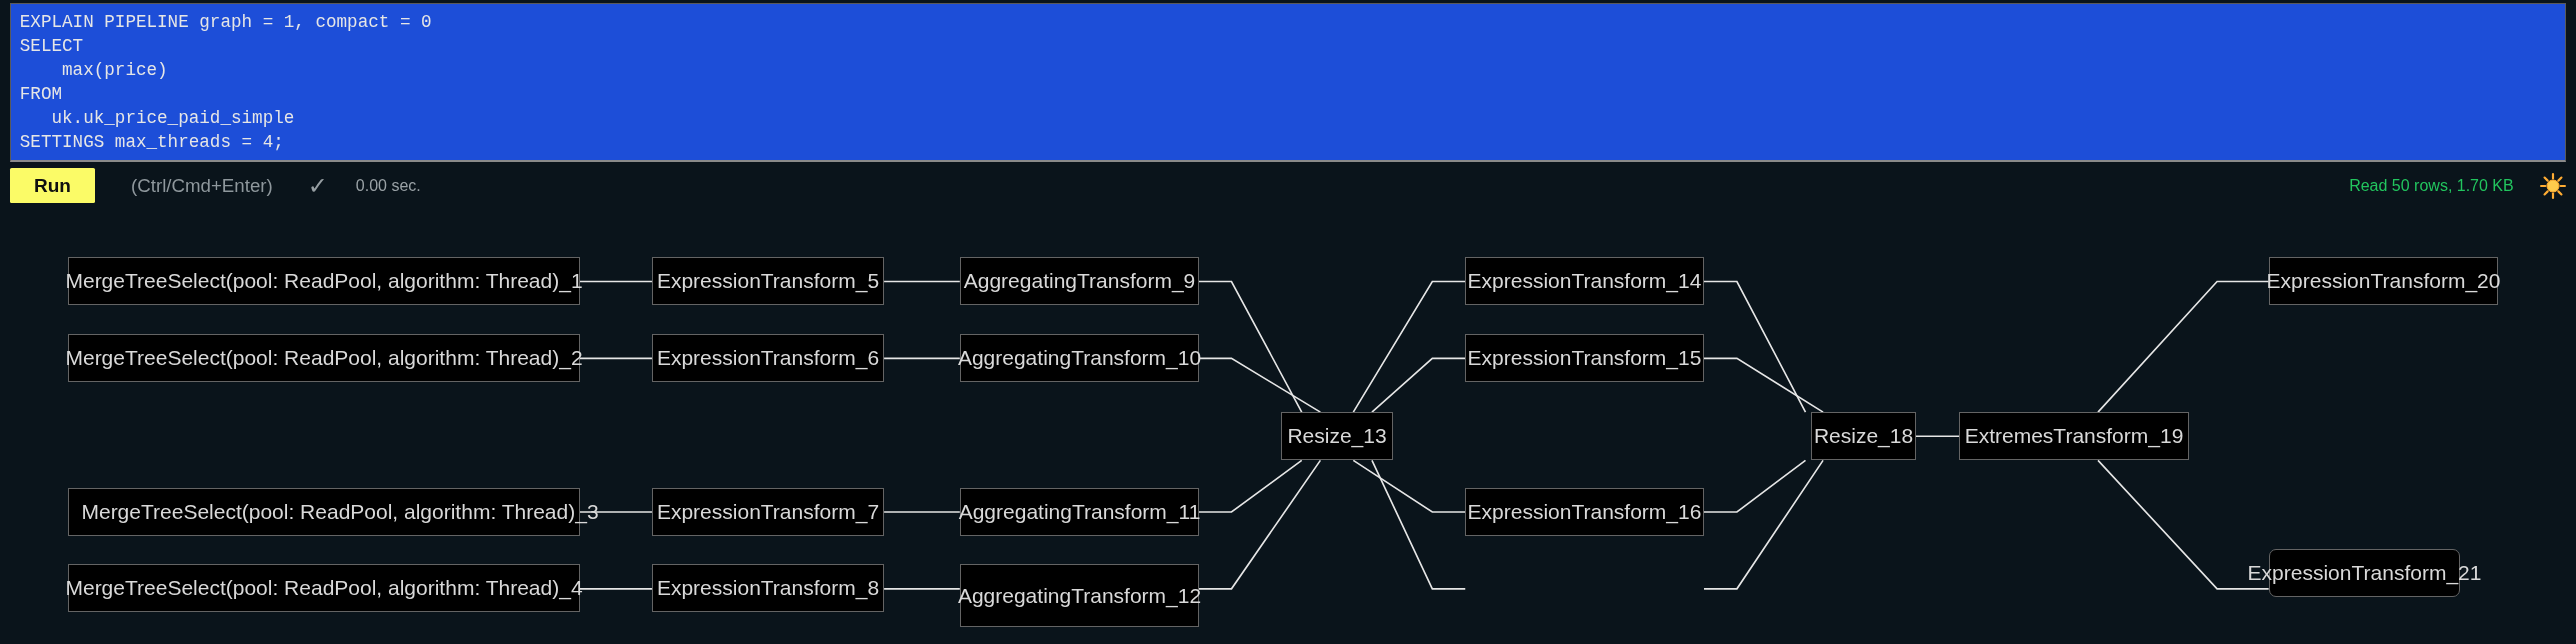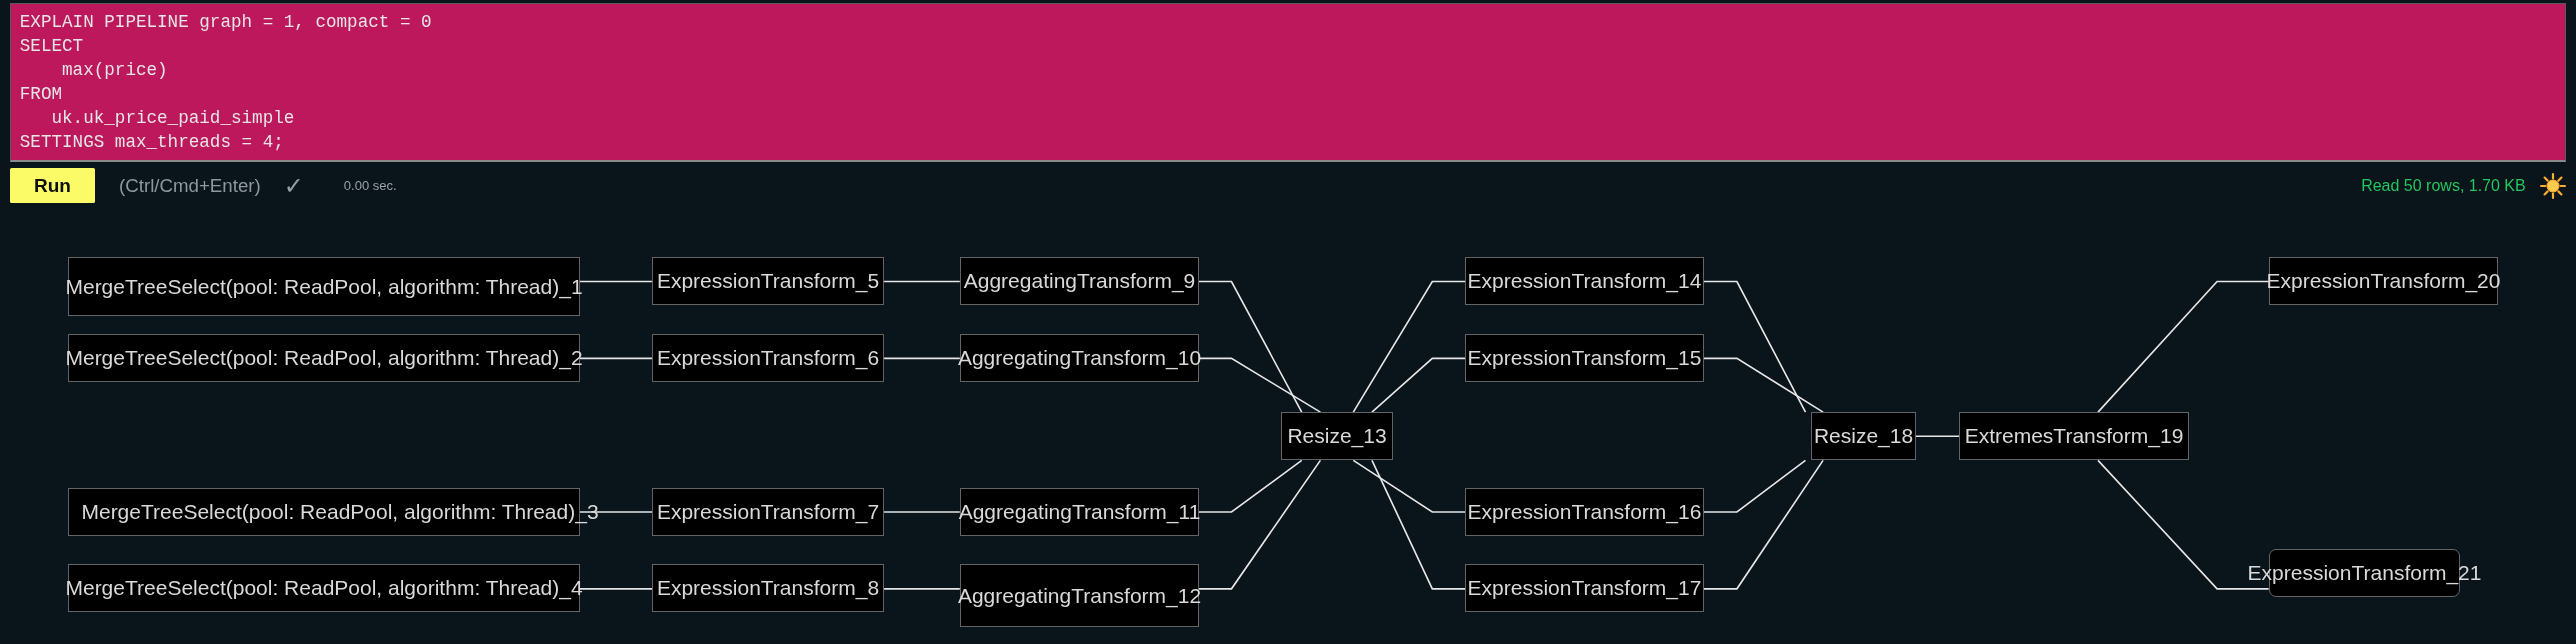--- a/index.html
+++ b/index.html
@@ -7,49 +7,49 @@
     position:relative;
     width:2576px;height:644px;
     background:#0a141b;
     font-family:"Liberation Sans",sans-serif;
     overflow:hidden;
   }
   
   .editor{
     position:absolute;left:10px;top:2.7px;width:2556px;height:159px;
     box-sizing:border-box;
-    background:#be185d;
+    background:#1d4ed8;
     border:1.6px solid #5a5a5a;
     border-bottom:2.7px solid #8a8a8a;
     margin:0;
     padding:6.6px 0 0 8.8px;
     font-family:"Liberation Mono","DejaVu Sans Mono",monospace;
     font-size:17.6px;line-height:24px;
     color:#e6e6e6;
     white-space:pre;
     overflow:hidden;
   }
   
   .toolbar{
     position:absolute;left:10px;top:167px;width:2556px;height:37px;
-    display:flex;align-items:center;
+    display:flex;align-items:center;gap:12px;
   }
   .run-btn{
     width:85px;height:35px;
     background:#fbfb67;
     color:#101010;
     border:none;border-radius:1.6px;
     font-family:"Liberation Sans",sans-serif;
     font-weight:bold;font-size:19px;
     display:flex;align-items:center;justify-content:center;
     cursor:pointer;
   }
   .hint{color:#8e979c;font-size:18.7px;margin-left:24px;}
   .check{color:#969ea2;font-size:24px;margin-left:23px;line-height:1;}
-  .elapsed{color:#9aa2a6;font-size:13px;margin-left:40px;}
+  .elapsed{color:#9aa2a6;font-size:16px;margin-left:16px;}
   .spacer{flex:1;}
   .stats{color:#22c55e;font-size:16px;}
   .sun{margin-left:14.3px;width:26px;height:26px;cursor:pointer;}
   
   .graph{position:absolute;left:0;top:205px;width:2576px;height:440px;}
   .graph svg{position:absolute;left:0;top:0;}
   .node{
     position:absolute;
     box-sizing:border-box;
     background:#000;
@@ -113,37 +113,36 @@
         <polyline points="2466,465 2610,559 2670,559" fill="none" stroke="#e6e6e6" stroke-width="3"></polyline>
         <polyline points="2500,465 2610,699 2670,699" fill="none" stroke="#e6e6e6" stroke-width="3"></polyline>
         <polyline points="3105,139 3165,139 3290,377" fill="none" stroke="#e6e6e6" stroke-width="3"></polyline>
         <polyline points="3105,279 3165,279 3322,377" fill="none" stroke="#e6e6e6" stroke-width="3"></polyline>
         <polyline points="3105,559 3165,559 3290,465" fill="none" stroke="#e6e6e6" stroke-width="3"></polyline>
         <polyline points="3105,699 3165,699 3322,465" fill="none" stroke="#e6e6e6" stroke-width="3"></polyline>
         <polyline points="3441,421 3570,421" fill="none" stroke="#e6e6e6" stroke-width="3"></polyline>
         <polyline points="3823,377 4040,139 4134,139" fill="none" stroke="#e6e6e6" stroke-width="3"></polyline>
         <polyline points="3823,465 4040,699 4134,699" fill="none" stroke="#e6e6e6" stroke-width="3"></polyline>
       </svg>
-  <div class="node" style="left: 68px; top: 52px; width: 512px; height: 59px;">MergeTreeSelect(pool: ReadPool, algorithm: Thread)_1</div>
+  <div class="node" style="left: 68px; top: 52px; width: 512px; height: 48px;">MergeTreeSelect(pool: ReadPool, algorithm: Thread)_1</div>
       <div class="node" style="left: 68px; top: 129px; width: 512px; height: 48px;">MergeTreeSelect(pool: ReadPool, algorithm: Thread)_2</div>
       <div class="node" style="left: 68px; top: 283px; width: 512px; height: 48px; padding-left: 32px;">MergeTreeSelect(pool: ReadPool, algorithm: Thread)_3</div>
       <div class="node" style="left: 68px; top: 359px; width: 512px; height: 48px;">MergeTreeSelect(pool: ReadPool, algorithm: Thread)_4</div>
       <div class="node" style="left: 652px; top: 52px; width: 232px; height: 48px;">ExpressionTransform_5</div>
       <div class="node" style="left: 652px; top: 129px; width: 232px; height: 48px;">ExpressionTransform_6</div>
       <div class="node" style="left: 652px; top: 283px; width: 232px; height: 48px;">ExpressionTransform_7</div>
       <div class="node" style="left: 652px; top: 359px; width: 232px; height: 48px;">ExpressionTransform_8</div>
       <div class="node" style="left: 960px; top: 52px; width: 239px; height: 48px;">AggregatingTransform_9</div>
       <div class="node" style="left: 960px; top: 129px; width: 239px; height: 48px;">AggregatingTransform_10</div>
       <div class="node" style="left: 960px; top: 283px; width: 239px; height: 48px;">AggregatingTransform_11</div>
       <div class="node" style="left: 960px; top: 359px; width: 239px; height: 63px;">AggregatingTransform_12</div>
       <div class="node" style="left: 1281px; top: 207px; width: 112px; height: 48px;">Resize_13</div>
       <div class="node" style="left: 1465px; top: 52px; width: 239px; height: 48px;">ExpressionTransform_14</div>
       <div class="node" style="left: 1465px; top: 129px; width: 239px; height: 48px;">ExpressionTransform_15</div>
       <div class="node" style="left: 1465px; top: 283px; width: 239px; height: 48px;">ExpressionTransform_16</div>
-      <div class="node" style="left: 1465px; top: 359px; width: 239px; height: 48px;">ExpressionTransform_17</div>
       <div class="node" style="left: 1783px; top: 207px; width: 105px; height: 48px; margin-left: 28px;">Resize_18</div>
       <div class="node" style="left: 1959px; top: 207px; width: 230px; height: 48px;">ExtremesTransform_19</div>
       <div class="node" style="left: 2269px; top: 52px; width: 229px; height: 48px;">ExpressionTransform_20</div>
       <div class="node" style="left: 2269px; top: 344px; width: 191px; height: 48px; border-radius: 7px;">ExpressionTransform_21</div>
     </div>
 
 </div>
 
 
 </body></html>

